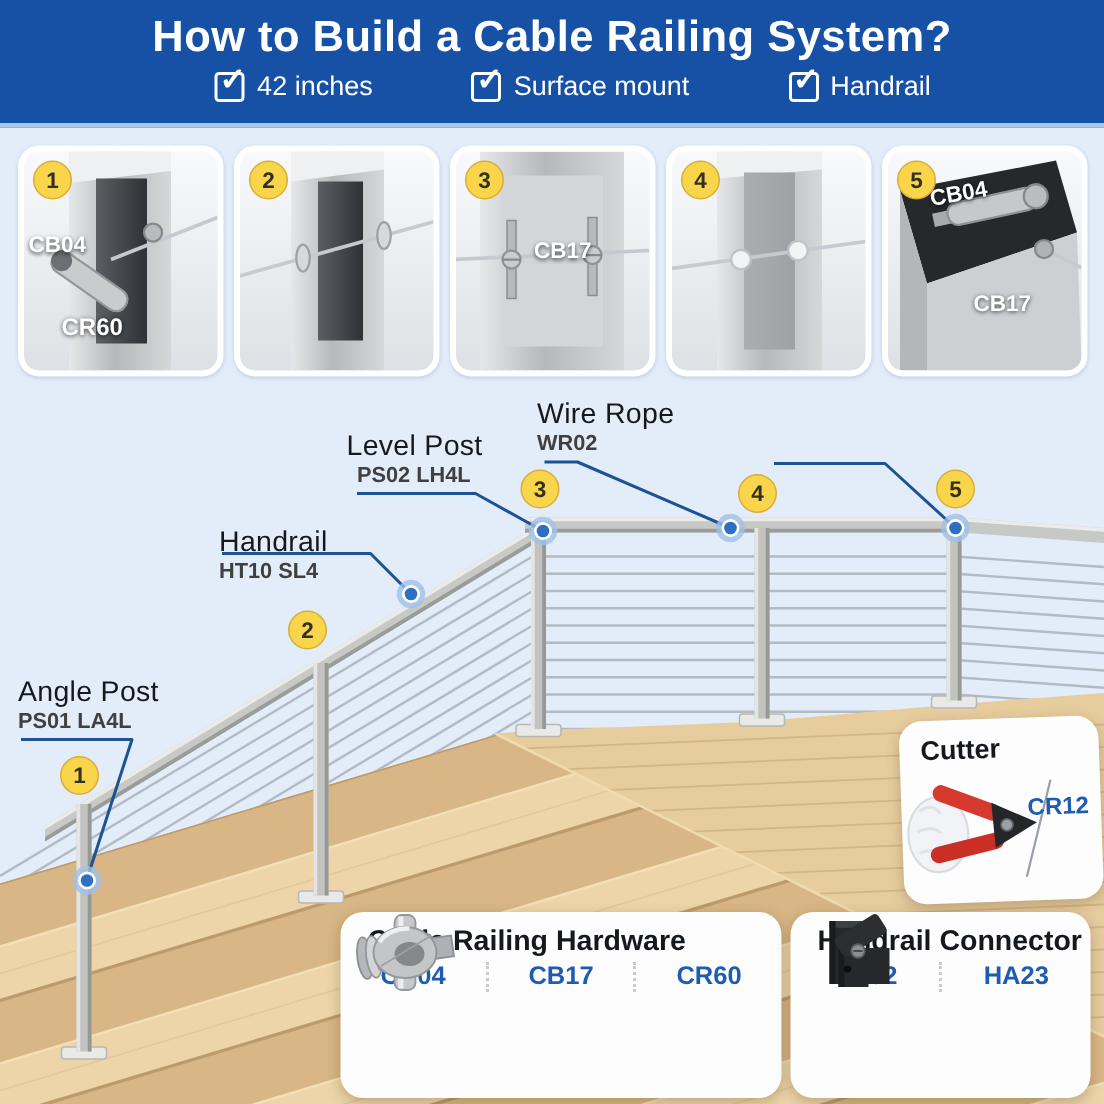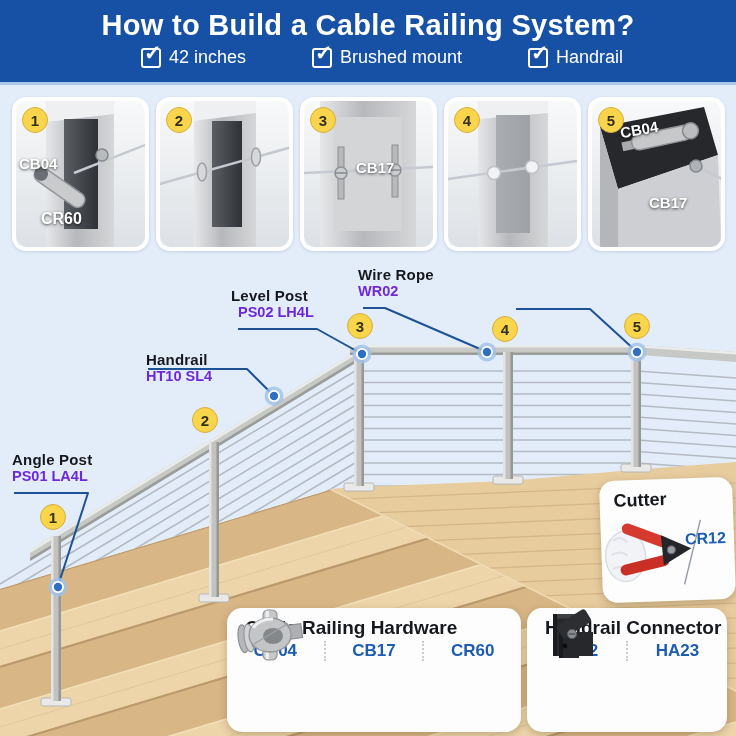--- a/index.html
+++ b/index.html
@@ -25,22 +25,22 @@
          border:1.5px solid #d8ae3a;display:flex;align-items:center;justify-content:center;
          font-weight:800;font-size:15px;color:#33301f;box-sizing:border-box;z-index:5;}
   .panel .badge{left:6px;top:6px;}
   .plabel{position:absolute;color:#fff;font-weight:700;font-size:15px;
           text-shadow:0 1px 3px rgba(0,0,0,.7);z-index:4;white-space:nowrap;}
 
   
   .scene{position:absolute;left:0;top:256px;width:736px;height:480px;}
   .scene svg{position:absolute;left:0;top:0;}
   .callout{position:absolute;z-index:6;white-space:nowrap;}
-  .callout-title{font-size:15px;font-weight:700;color:#15181c;letter-spacing:.2px;}
-  .callout-code{font-size:14.5px;font-weight:700;color:#6d28d9;}
+  .callout-title{font-size:19px;font-weight:400;color:#15181c;letter-spacing:.2px;}
+  .callout-code{font-size:14.5px;font-weight:700;color:#404040;}
   .scene .badge{z-index:7;}
 
   
   .pbox{position:absolute;background:#fdfdfe;border-radius:15px;z-index:8;
         box-shadow:0 3px 9px rgba(80,55,20,.28);}
   .pbox-title{font-size:19px;font-weight:800;color:#15181c;padding:9px 0 0 18px;}
   .pcode{font-size:17px;font-weight:800;color:#1d5cb0;text-align:center;}
   .cutter-box{left:601px;top:223px;width:133px;height:122px;transform:rotate(-2deg);}
   .cutter-box .pbox-title{padding:10px 0 0 14px;font-size:18px;}
   .cutter-code{position:absolute;right:8px;top:52px;font-size:16px;font-weight:800;color:#1d5cb0;}
@@ -57,21 +57,21 @@
 
   <div class="header">
     <h1>How to Build a Cable Railing System?</h1>
     <div class="checks">
       <div class="check-item">
         <span class="cb"></span>
         <span>42 inches</span>
       </div>
       <div class="check-item">
         <span class="cb"></span>
-        <span>Brushed mount</span>
+        <span>Surface mount</span>
       </div>
       <div class="check-item">
         <span class="cb"></span>
         <span>Handrail</span>
       </div>
     </div>
   </div>
 
   <div class="panels">
 

